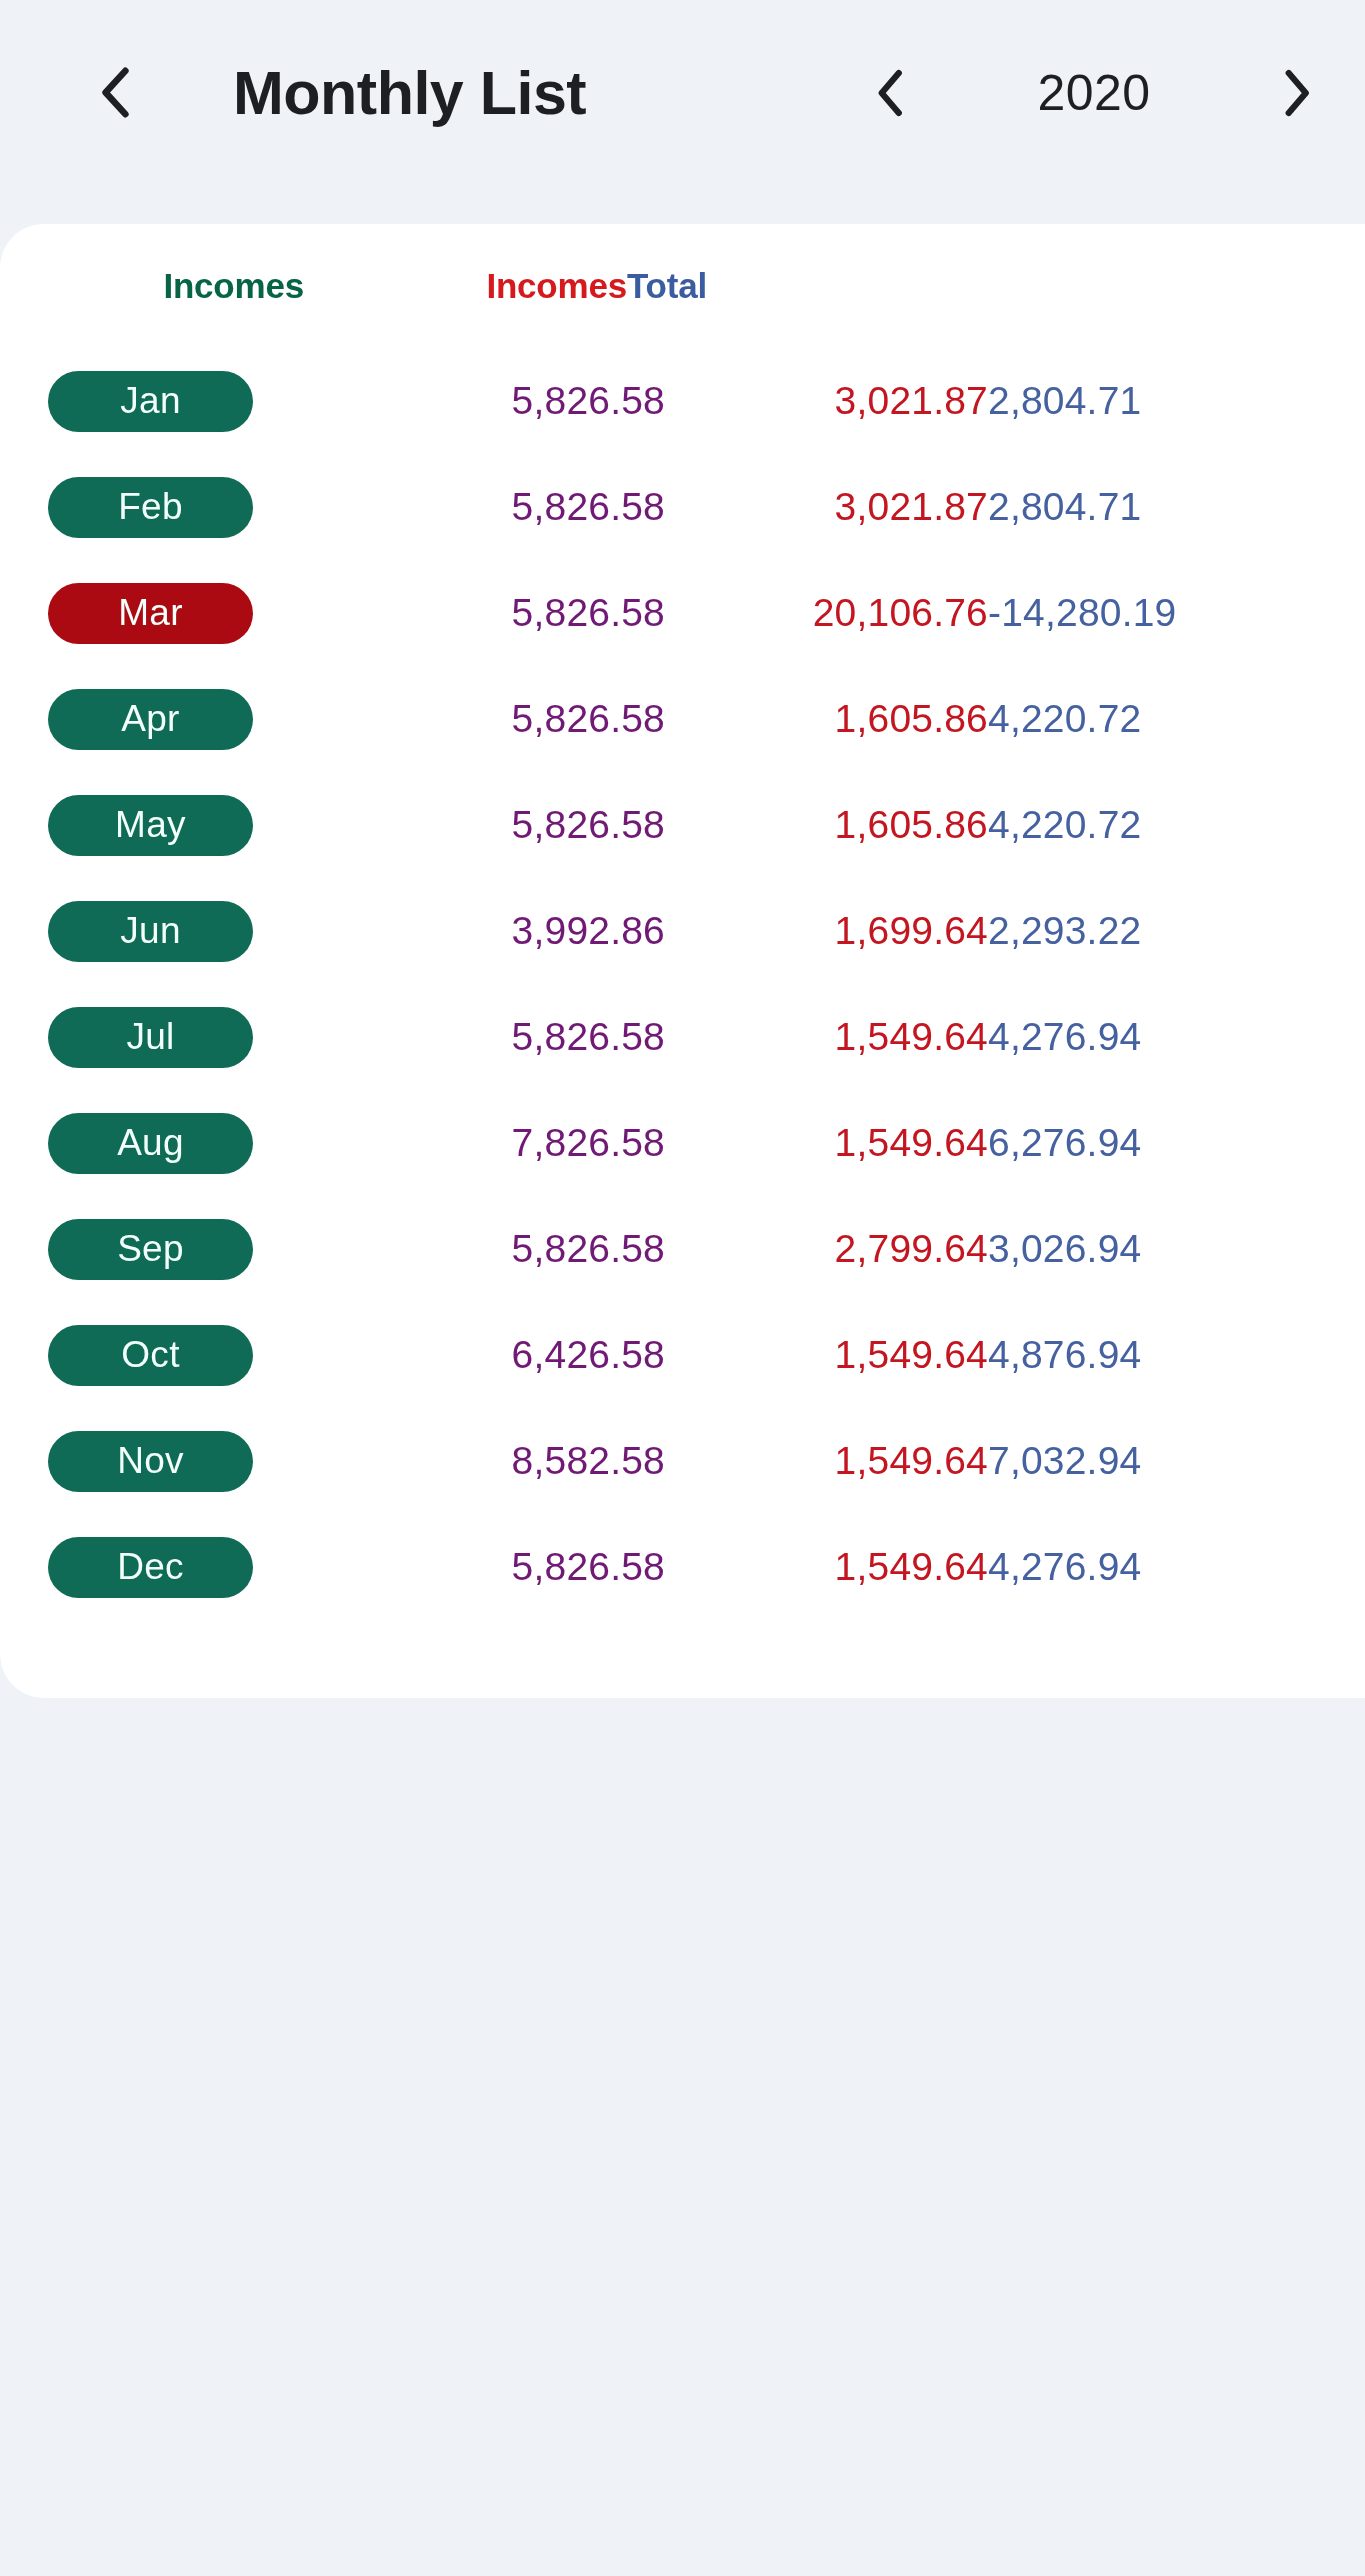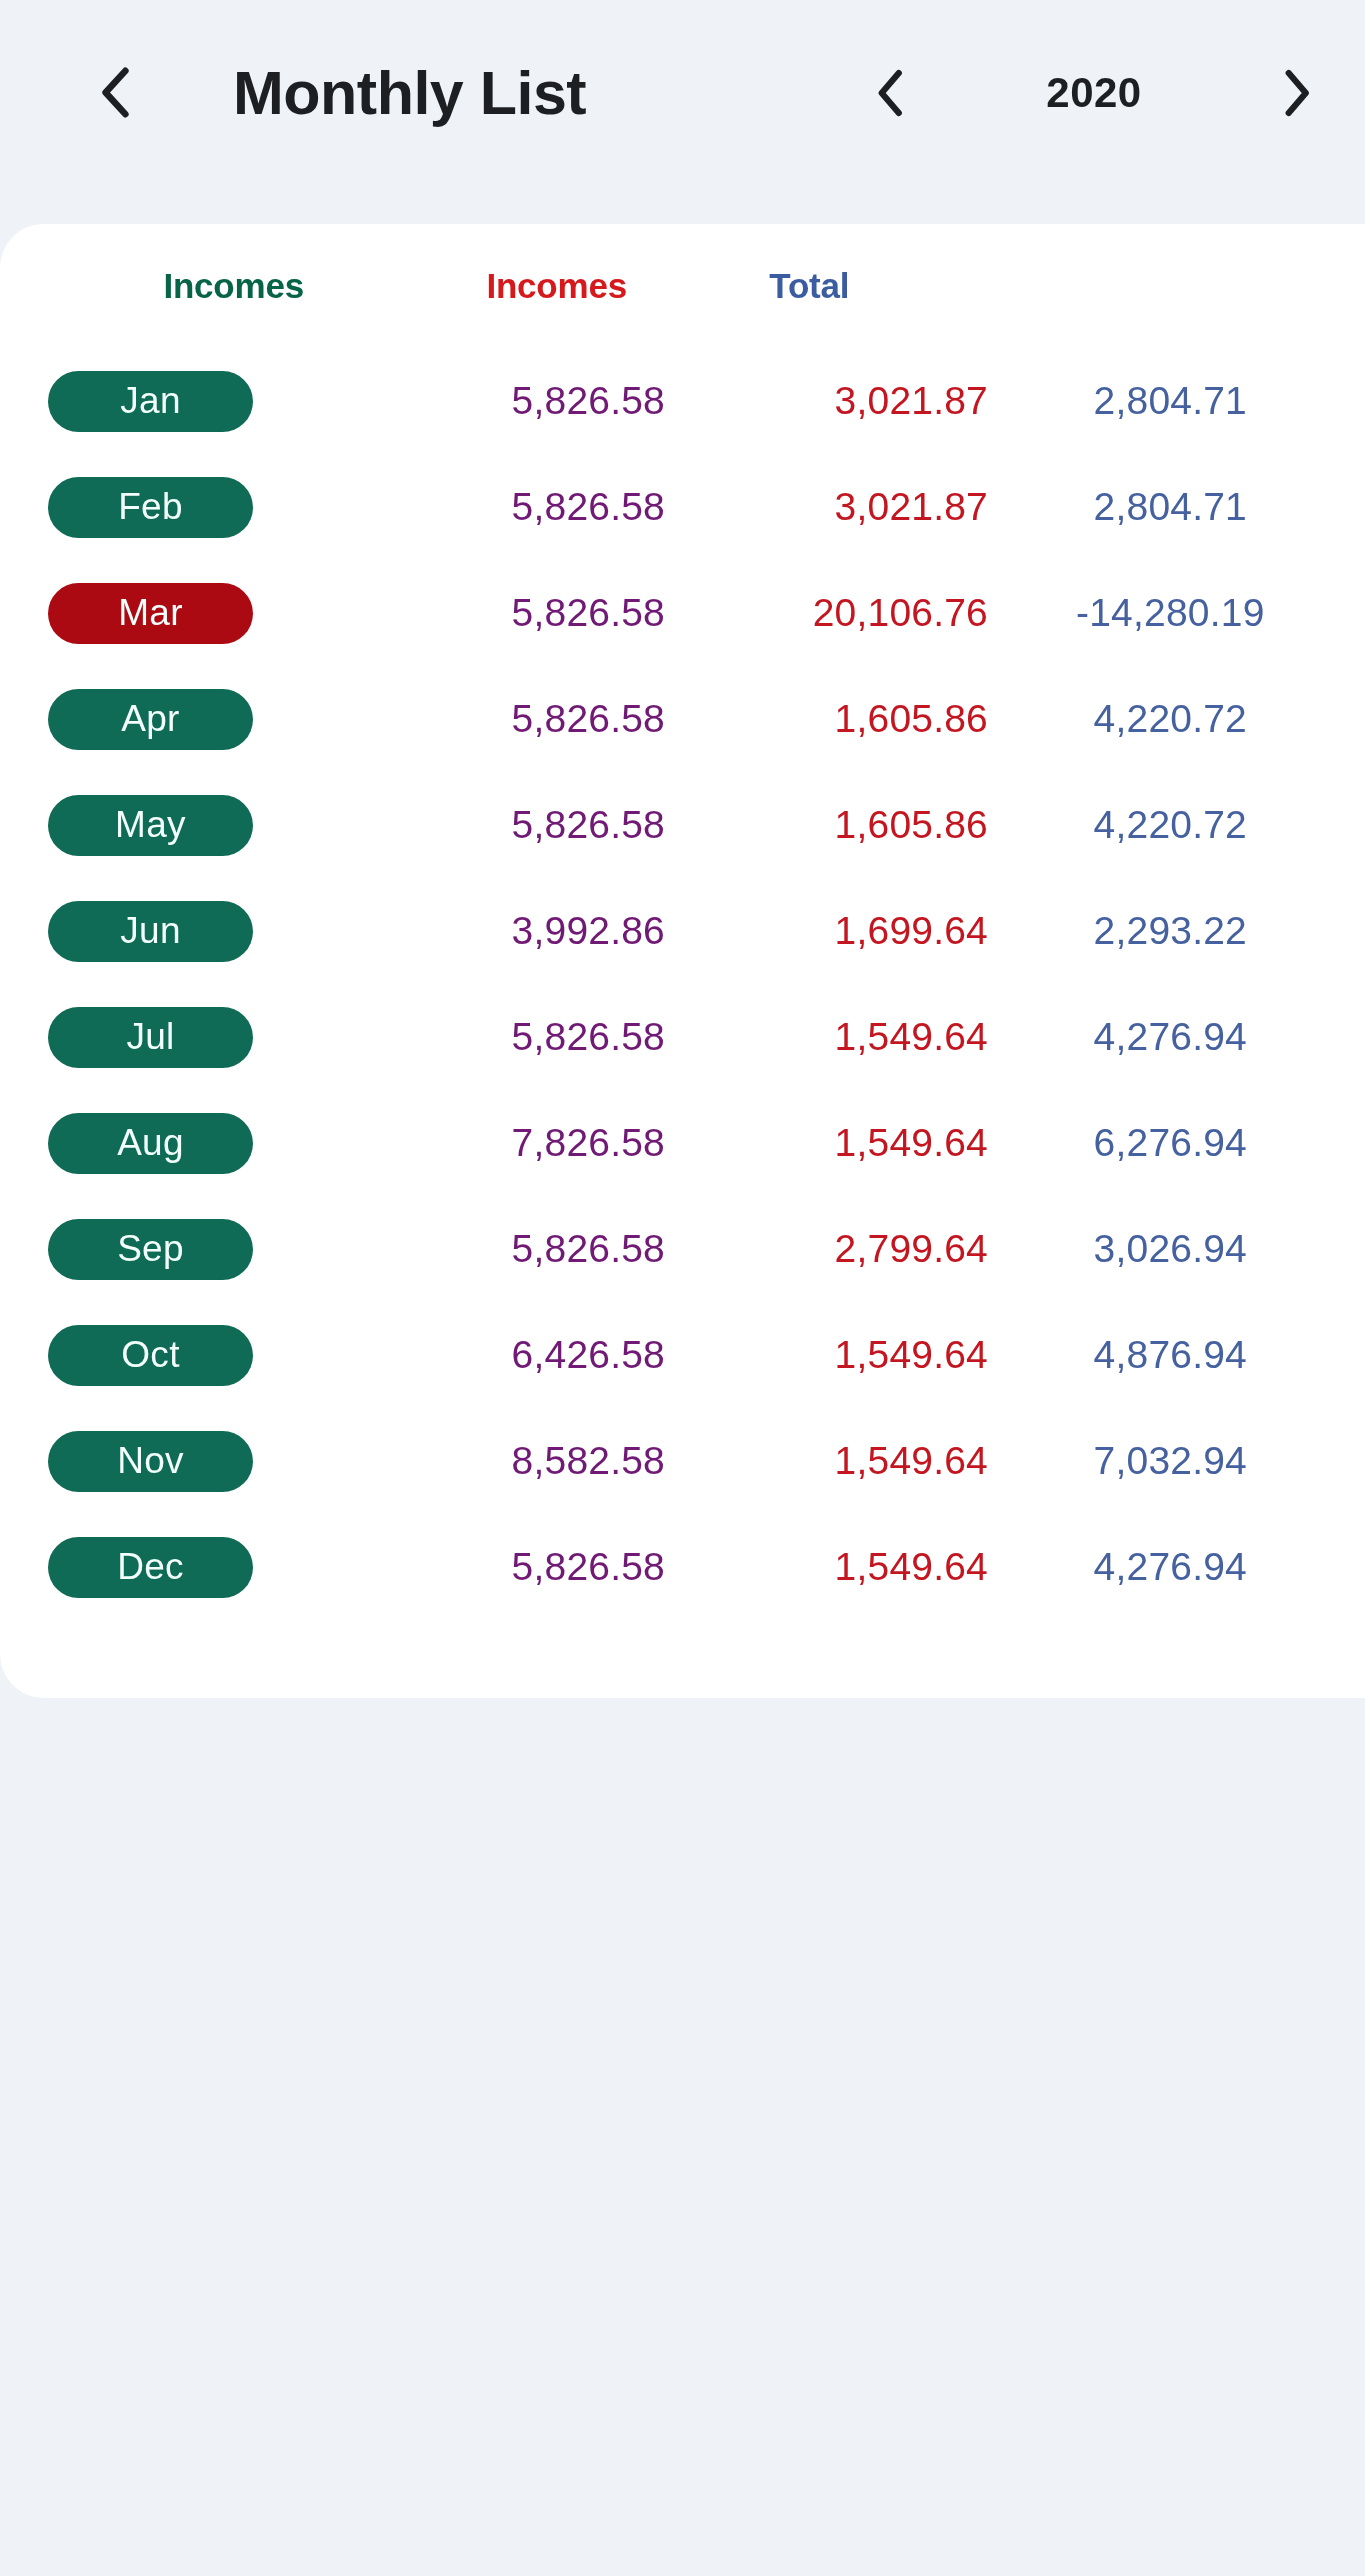--- a/index.html
+++ b/index.html
@@ -61,22 +61,22 @@
   }
   .year-arrow {
     width: 59px;
     height: 67px;
     display: flex;
     align-items: center;
     justify-content: center;
     cursor: pointer;
   }
   .year-label {
-    font-size: 42px;
-    font-weight: 700;
+    font-size: 50px;
+    font-weight: 400;
     color: #1d1f22;
     letter-spacing: 0.5px;
     flex: 1;
     text-align: center;
   }
   .chev { display: block; }
 
   
   .card {
     position: absolute;
@@ -120,21 +120,21 @@
     text-align: right;
     box-sizing: border-box;
   }
   .col-expenses {
     width: 323px;
     text-align: right;
     box-sizing: border-box;
   }
   .col-total {
     width: 376px;
-    text-align: center;
+    text-align: left;
     box-sizing: border-box;
     padding-right: 11.4px;
   }
 
   .th {
     font-size: 35px;
     font-weight: 700;
     letter-spacing: -0.2px;
     white-space: nowrap;
   }

